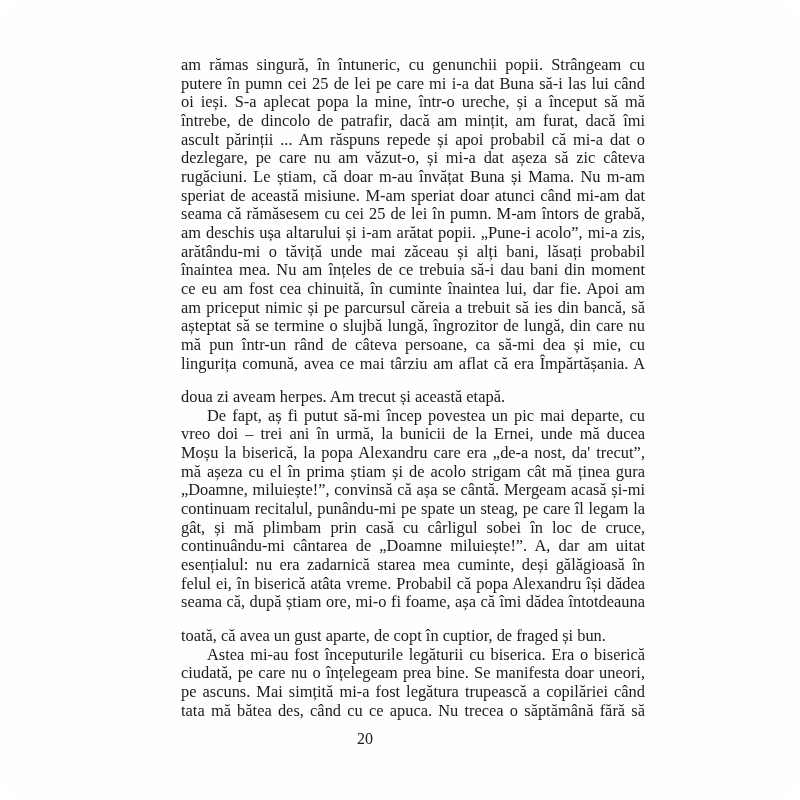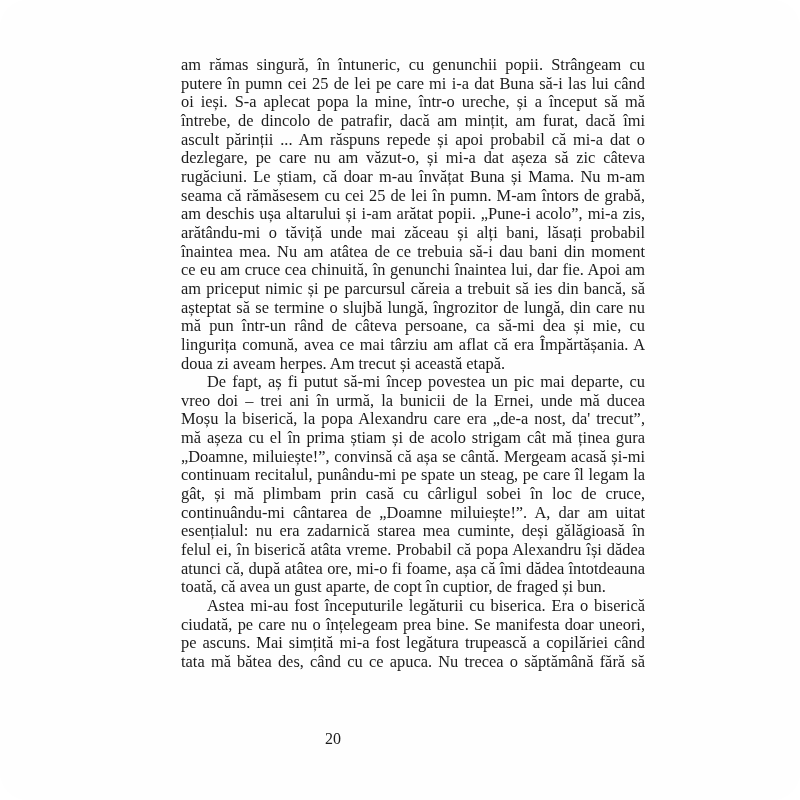--- a/index.html
+++ b/index.html
@@ -25,68 +25,71 @@
     line-height: 18.65px;
     color: #1b1b1b;
   }
   .line {
     text-align: justify;
     text-align-last: justify;
     white-space: normal;
   }
   .line.flush {
     text-align-last: left;
+    margin-top: 15px;
   }
   .line.indent {
     text-indent: 26px;
   }
   .page-number {
     position: absolute;
     top: 730px;
     left: 0;
     width: 666px;
     text-align: center;
     font-family: "Liberation Serif", "DejaVu Serif", serif;
     font-size: 16px;
     color: #1b1b1b;
+    padding-left: 32px;
   }
 </style>
 </head>
 <body>
 
 <div class="page">
   <div class="text-block" id="text-block">
       <div class="line">am rămas singură, în întuneric, cu genunchii popii. Strângeam cu</div>
       <div class="line">putere în pumn cei 25 de lei pe care mi i-a dat Buna să-i las lui când</div>
       <div class="line">oi ieși. S-a aplecat popa la mine, într-o ureche, și a început să mă</div>
       <div class="line">întrebe, de dincolo de patrafir, dacă am mințit, am furat, dacă îmi</div>
       <div class="line">ascult părinții ... Am răspuns repede și apoi probabil că mi-a dat o</div>
       <div class="line">dezlegare, pe care nu am văzut-o, și mi-a dat așeza să zic câteva</div>
       <div class="line">rugăciuni. Le știam, că doar m-au învățat Buna și Mama. Nu m-am</div>
+      <div class="line">speriat de această misiune. M-am speriat doar atunci când mi-am dat</div>
       <div class="line">seama că rămăsesem cu cei 25 de lei în pumn. M-am întors de grabă,</div>
       <div class="line">am deschis ușa altarului și i-am arătat popii. „Pune-i acolo”, mi-a zis,</div>
       <div class="line">arătându-mi o tăviță unde mai zăceau și alți bani, lăsați probabil</div>
-      <div class="line">înaintea mea. Nu am atâtea de ce trebuia să-i dau bani din moment</div>
-      <div class="line">ce eu am cruce cea chinuită, în genunchi înaintea lui, dar fie. Apoi am</div>
+      <div class="line">înaintea mea. Nu am înțeles de ce trebuia să-i dau bani din moment</div>
+      <div class="line">ce eu am fost cea chinuită, în cuminte înaintea lui, dar fie. Apoi am</div>
       <div class="line">am priceput nimic și pe parcursul căreia a trebuit să ies din bancă, să</div>
       <div class="line">așteptat să se termine o slujbă lungă, îngrozitor de lungă, din care nu</div>
       <div class="line">mă pun într-un rând de câteva persoane, ca să-mi dea și mie, cu</div>
       <div class="line">lingurița comună, avea ce mai târziu am aflat că era Împărtășania. A</div>
       <div class="line flush">doua zi aveam herpes. Am trecut și această etapă.</div>
       <div class="line indent">De fapt, aș fi putut să-mi încep povestea un pic mai departe, cu</div>
       <div class="line">vreo doi – trei ani în urmă, la bunicii de la Ernei, unde mă ducea</div>
       <div class="line">Moșu la biserică, la popa Alexandru care era „de-a nost, da' trecut”,</div>
       <div class="line">mă așeza cu el în prima știam și de acolo strigam cât mă ținea gura</div>
       <div class="line">„Doamne, miluiește!”, convinsă că așa se cântă. Mergeam acasă și-mi</div>
       <div class="line">continuam recitalul, punându-mi pe spate un steag, pe care îl legam la</div>
       <div class="line">gât, și mă plimbam prin casă cu cârligul sobei în loc de cruce,</div>
       <div class="line">continuându-mi cântarea de „Doamne miluiește!”. A, dar am uitat</div>
       <div class="line">esențialul: nu era zadarnică starea mea cuminte, deși gălăgioasă în</div>
       <div class="line">felul ei, în biserică atâta vreme. Probabil că popa Alexandru își dădea</div>
-      <div class="line">atunci că, după atâtea ore, mi-o fi foame, așa că îmi dădea întotdeauna</div>
+      <div class="line">seama că, după știam ore, mi-o fi foame, așa că îmi dădea întotdeauna</div>
       <div class="line flush">toată, că avea un gust aparte, de copt în cuptior, de fraged și bun.</div>
       <div class="line indent">Astea mi-au fost începuturile legăturii cu biserica. Era o biserică</div>
       <div class="line">ciudată, pe care nu o înțelegeam prea bine. Se manifesta doar uneori,</div>
       <div class="line">pe ascuns. Mai simțită mi-a fost legătura trupească a copilăriei când</div>
       <div class="line">tata mă bătea des, când cu ce apuca. Nu trecea o săptămână fără să</div>
     </div>
   <div class="page-number">20</div>
 </div>
 
 </body></html>

